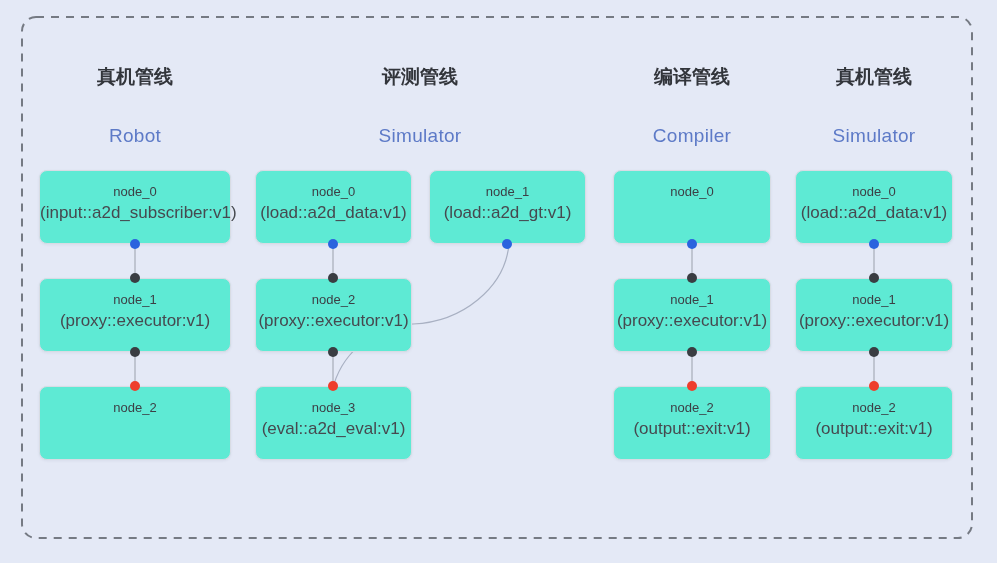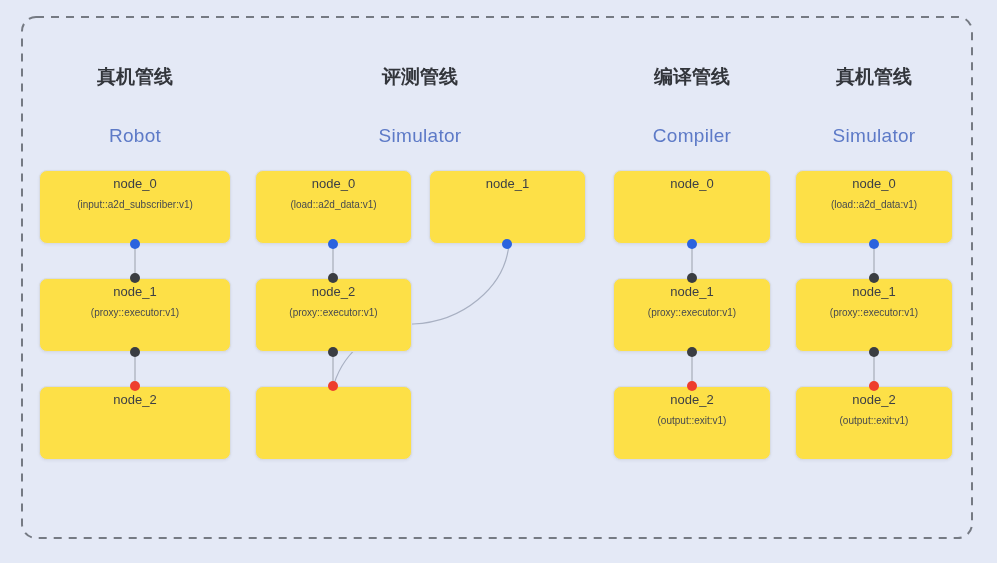--- a/index.html
+++ b/index.html
@@ -15,30 +15,30 @@
   }
   .wires{position:absolute;left:0;top:0;z-index:1;}
   .hdr{
     position:absolute;width:200px;text-align:center;z-index:2;
     white-space:nowrap;
   }
   .hdr.zh{font-size:19px;font-weight:700;color:#32353b;}
   .hdr.en{font-size:19px;font-weight:400;color:#5d7ac7;letter-spacing:.3px;}
   .node{
     position:absolute;height:74px;z-index:2;
-    background:#fde047;
+    background:#5eead4;
     border:1px solid #d8dce4;
     border-radius:8px;
     box-shadow:0 1px 3px rgba(30,40,70,0.06);
     box-sizing:border-box;
     text-align:center;
-    padding-top:3px;
+    padding-top:11px;
   }
   .node .nt{font-size:13px;color:#3c3f45;line-height:20px;}
-  .node .ns{font-size:10px;color:#46494f;line-height:21px;white-space:nowrap;}
+  .node .ns{font-size:17px;color:#46494f;line-height:21px;white-space:nowrap;}
   .dot{
     position:absolute;width:10px;height:10px;border-radius:50%;z-index:3;
   }
   .dot.blue{background:#2b63de;}
   .dot.dark{background:#3a3d42;}
   .dot.red{background:#ee3e2d;}
   .pipe{position:absolute;left:0;top:0;width:0;height:0;}
 </style>
 </head>
 <body>
@@ -87,26 +87,29 @@
   <div class="pipe">
     <div class="hdr zh" style="left:320px;top:64px;">评测管线</div>
     <div class="hdr en" style="left:320px;top:125px;">Simulator</div>
 
     <div class="node" style="left:255px;top:170px;width:157px;">
       <div class="nt">node_0</div>
       <div class="ns">(load::a2d_data:v1)</div>
     </div>
     <div class="node" style="left:429px;top:170px;width:157px;">
       <div class="nt">node_1</div>
+      <div class="ns">(load::a2d_gt:v1)</div>
     </div>
     <div class="node" style="left:255px;top:278px;width:157px;">
       <div class="nt">node_2</div>
       <div class="ns">(proxy::executor:v1)</div>
     </div>
     <div class="node" style="left:255px;top:386px;width:157px;">
+      <div class="nt">node_3</div>
+      <div class="ns">(eval::a2d_eval:v1)</div>
     </div>
 
     <span class="dot blue" style="left:328px;top:239px;"></span>
     <span class="dot blue" style="left:502px;top:239px;"></span>
     <span class="dot dark" style="left:328px;top:273px;"></span>
     <span class="dot dark" style="left:328px;top:347px;"></span>
     <span class="dot red" style="left:328px;top:381px;"></span>
   </div>
 
   <div class="pipe">

